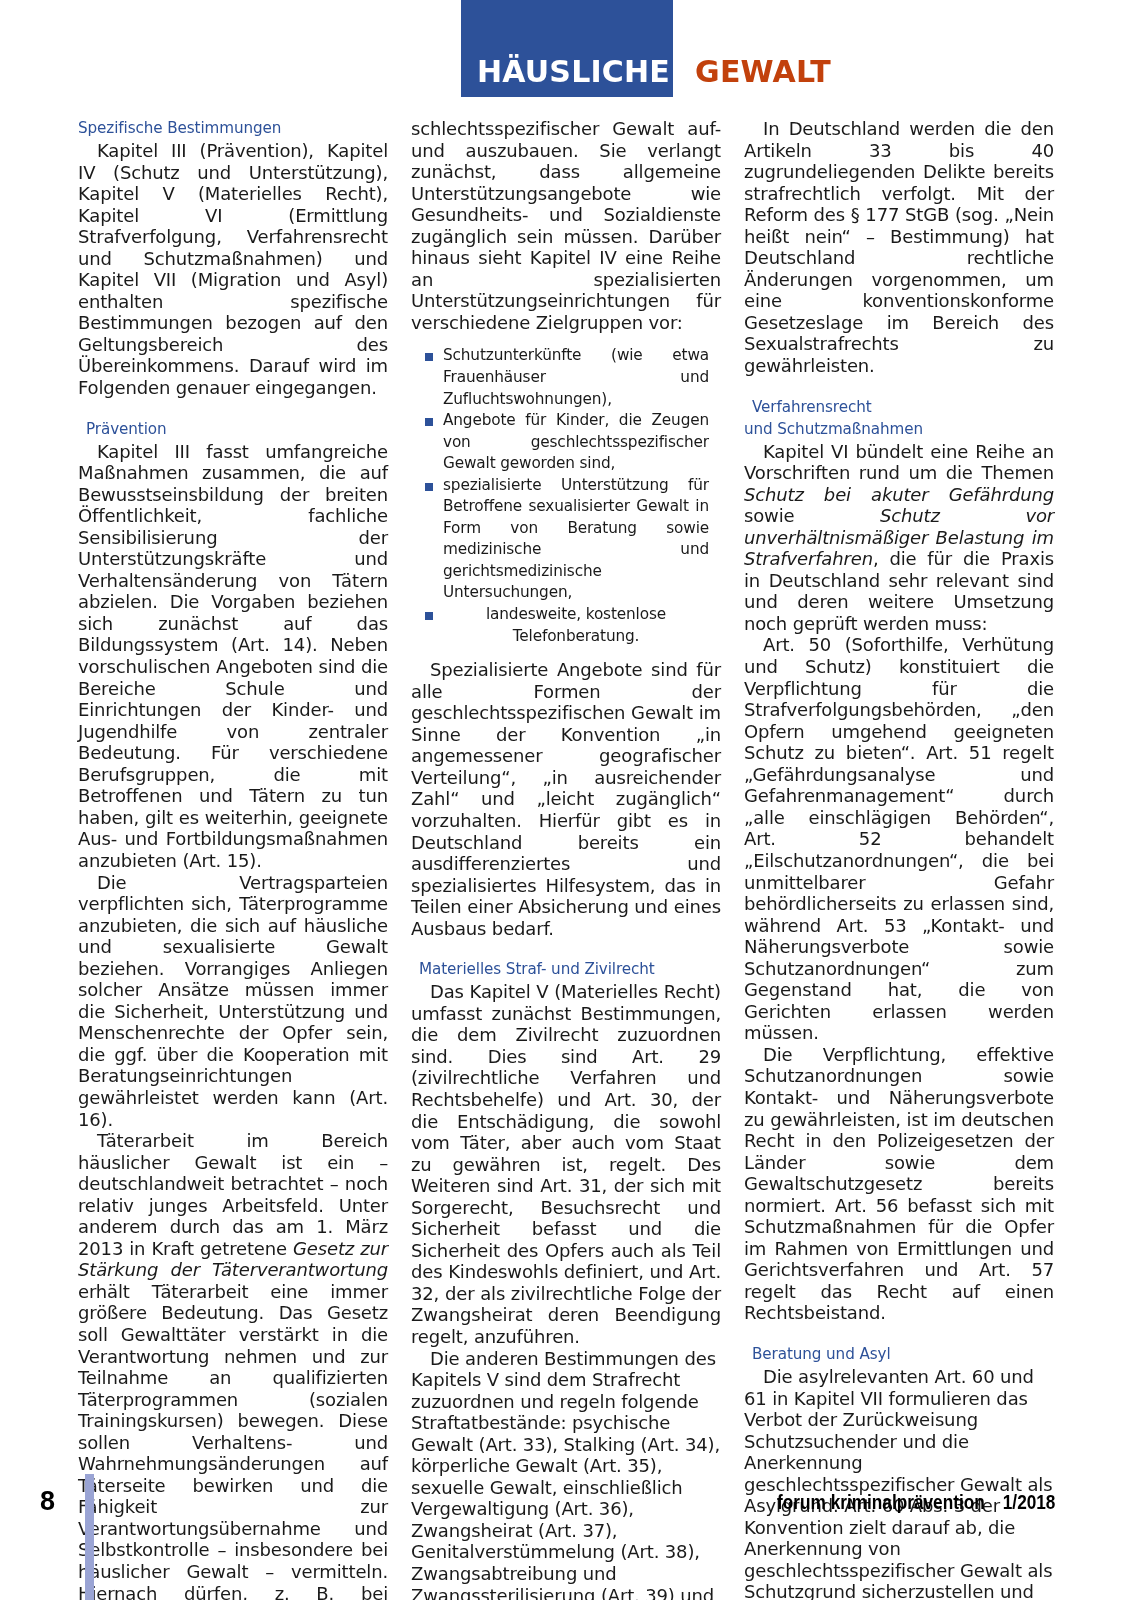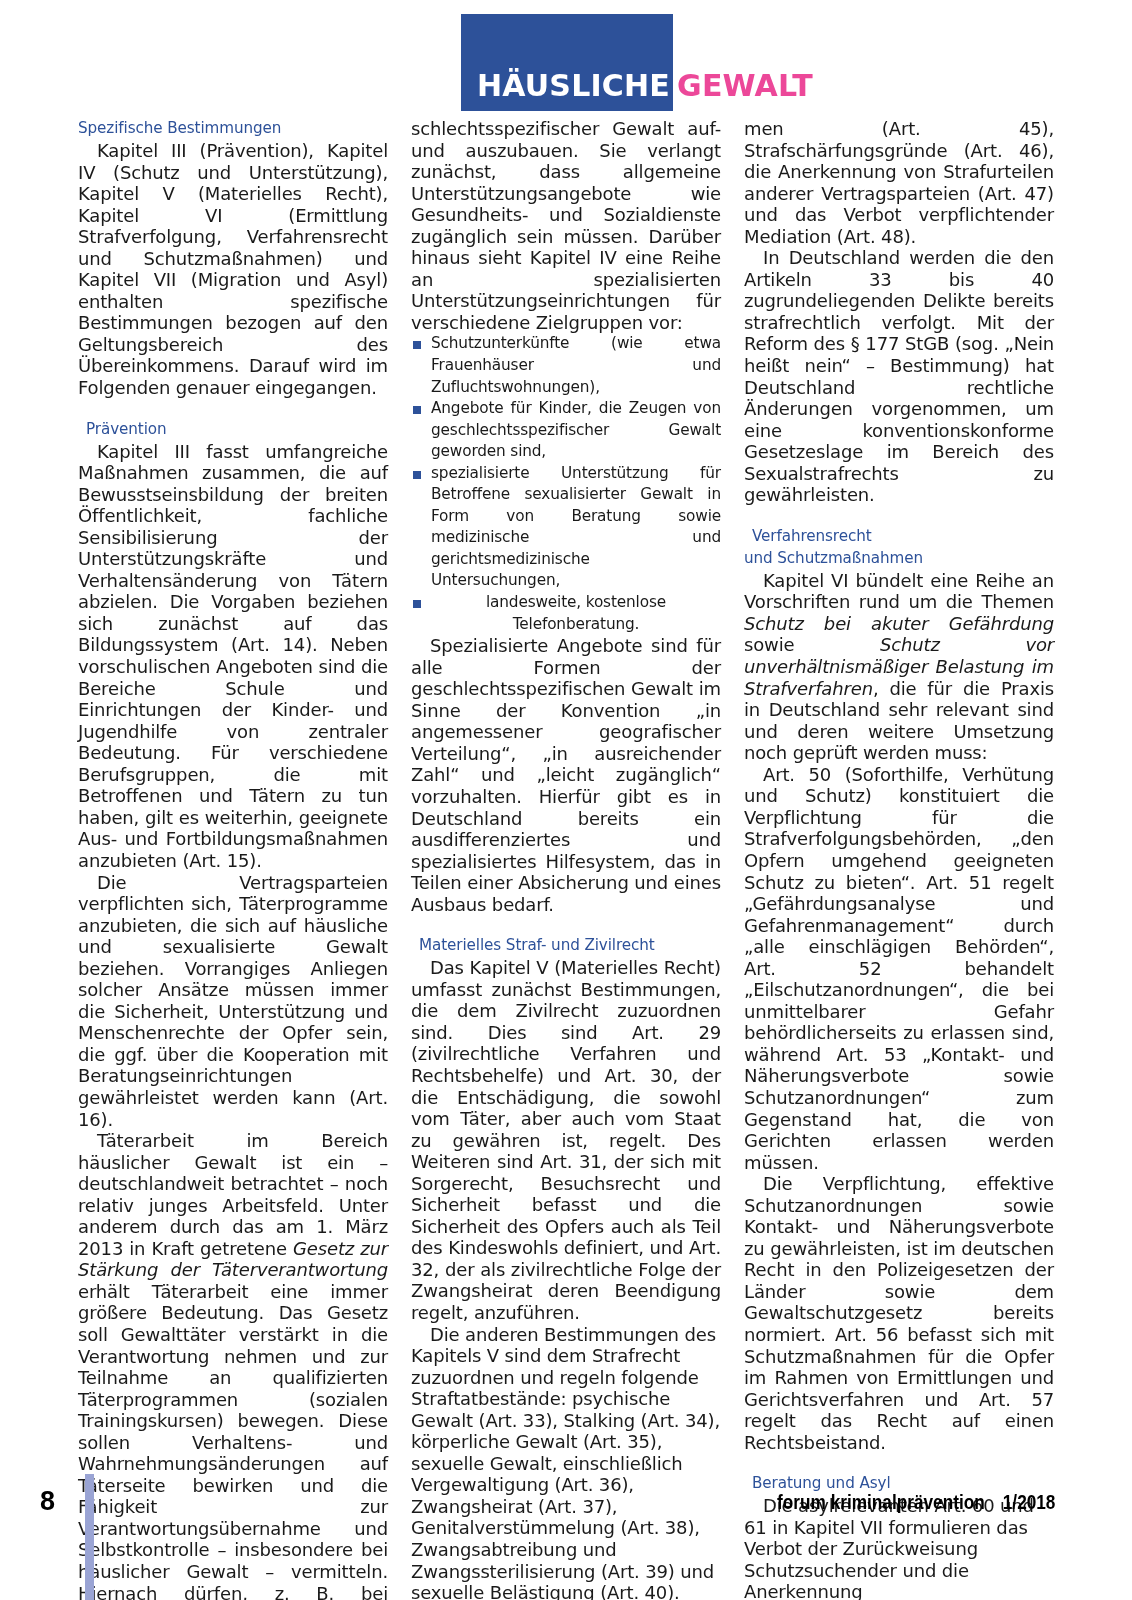--- a/index.html
+++ b/index.html
@@ -10,21 +10,21 @@
     background: #ffffff;
     font-family: "DejaVu Sans", "Liberation Sans", sans-serif;
     color: #1a1a1a;
     position: relative;
     overflow: hidden;
   }
 
   
   .page-header {
     position: absolute;
-    top: 14px; left: 0;
+    top: 0; left: 0;
     width: 1132px;
     height: 100px;
   }
   .header-block {
     position: absolute;
     top: 0;
     left: 461px;
     width: 212px;
     height: 97px;
     background: #2d5199;
@@ -41,22 +41,23 @@
     font-size: 30px;
     font-weight: bold;
     letter-spacing: 0.2px;
     white-space: nowrap;
   }
   .header-title .t-white {
     color: #ffffff;
     padding-left: 16px;
   }
   .header-title .t-blue {
-    color: #ec4899;
+    color: #c2410c;
     padding-left: 7px;
+    margin-left: 18px;
   }
 
   
   .columns {
     position: absolute;
     top: 118px;
     left: 78px;
     width: 977px;
     height: 1340px;
     display: flex;
@@ -90,21 +91,21 @@
     letter-spacing: -0.15px;
     -webkit-hyphens: none;
   }
   p.body.indent { text-indent: 19px; }
   p.body.last-left { text-align: left; }
   i { font-style: italic; }
 
   
   ul.bullets {
     list-style: none;
-    margin: 0;
+    margin: 12px;
     padding: 0;
   }
   ul.bullets li {
     position: relative;
     padding-left: 20px;
     font-size: 15.3px;
     line-height: 21.55px;
     text-align: justify;
     letter-spacing: -0.15px;
   }
@@ -197,21 +198,20 @@
     </ul>
 
     <p class="body indent">Spezialisierte Angebote sind für alle Formen der geschlechtsspezifischen Gewalt im Sinne der Konvention „in angemessener geografischer Verteilung“, „in ausreichender Zahl“ und „leicht zugänglich“ vorzuhalten. Hierfür gibt es in Deutschland bereits ein ausdifferenziertes und spezialisiertes Hilfesystem, das in Teilen einer Absicherung und eines Ausbaus bedarf.</p>
 
     <h2 class="section-head spaced">Materielles Straf- und Zivilrecht</h2>
     <p class="body indent">Das Kapitel V (Materielles Recht) umfasst zunächst Bestimmungen, die dem Zivilrecht zuzuordnen sind. Dies sind Art. 29 (zivilrechtliche Verfahren und Rechtsbehelfe) und Art. 30, der die Entschädigung, die sowohl vom Täter, aber auch vom Staat zu gewähren ist, regelt. Des Weiteren sind Art. 31, der sich mit Sorgerecht, Besuchsrecht und Sicherheit befasst und die Sicherheit des Opfers auch als Teil des Kindeswohls definiert, und Art. 32, der als zivilrechtliche Folge der Zwangsheirat deren Beendigung regelt, anzuführen.</p>
     <p class="body indent last-left">Die anderen Bestimmungen des Kapitels V sind dem Strafrecht zuzuordnen und regeln folgende Straftatbestände: psychische Gewalt (Art. 33), Stalking (Art. 34), körperliche Gewalt (Art. 35), sexuelle Gewalt, einschließlich Vergewaltigung (Art. 36), Zwangsheirat (Art. 37), Genitalverstümmelung (Art. 38), Zwangsabtreibung und Zwangssterilisierung (Art. 39) und sexuelle Belästigung (Art. 40). Darüber hinaus enthält Kapitel V Bestimmungen, die auf Straftatbestände anzuwenden sind: Beihilfe und Versuch (Art. 41), Ehrverbrechen (Art. 42), Beziehung zwischen Täter und Opfer (Art. 43), Gerichtsbarkeit (Art. 44), Sanktionen und Maßnah-</p>
   </div>
 
   <div class="col">
-    <p class="body">men (Art. 45), Strafschärfungsgründe (Art. 46), die Anerkennung von Strafurteilen anderer Vertragsparteien (Art. 47) und das Verbot verpflichtender Mediation (Art. 48).</p>
     <p class="body indent">In Deutschland werden die den Artikeln 33 bis 40 zugrundeliegenden Delikte bereits strafrechtlich verfolgt. Mit der Reform des § 177 StGB (sog. „Nein heißt nein“ – Bestimmung) hat Deutschland rechtliche Änderungen vorgenommen, um eine konventionskonforme Gesetzeslage im Bereich des Sexualstrafrechts zu gewährleisten.</p>
 
     <h2 class="section-head spaced">Verfahrensrecht</h2>
     <h2 class="section-head">und Schutzmaßnahmen</h2>
     <p class="body indent"><span>Kapitel VI bündelt eine Reihe an Vorschriften rund um die Themen </span><i>Schutz bei akuter Gefährdung</i><span> sowie </span><i>Schutz vor unverhältnismäßiger Belastung im Strafverfahren</i><span>, die für die Praxis in Deutschland sehr relevant sind und deren weitere Umsetzung noch geprüft werden muss:</span></p>
 
     <p class="body indent">Art. 50 (Soforthilfe, Verhütung und Schutz) konstituiert die Verpflichtung für die Strafverfolgungsbehörden, „den Opfern umgehend geeigneten Schutz zu bieten“. Art. 51 regelt „Gefährdungsanalyse und Gefahrenmanagement“ durch „alle einschlägigen Behörden“, Art. 52 behandelt „Eilschutzanordnungen“, die bei unmittelbarer Gefahr behördlicherseits zu erlassen sind, während Art. 53 „Kontakt- und Näherungsverbote sowie Schutzanordnungen“ zum Gegenstand hat, die von Gerichten erlassen werden müssen.</p>
     <p class="body indent">Die Verpflichtung, effektive Schutzanordnungen sowie Kontakt- und Näherungsverbote zu gewährleisten, ist im deutschen Recht in den Polizeigesetzen der Länder sowie dem Gewaltschutzgesetz bereits normiert. Art. 56 befasst sich mit Schutzmaßnahmen für die Opfer im Rahmen von Ermittlungen und Gerichtsverfahren und Art. 57 regelt das Recht auf einen Rechtsbeistand.</p>
 
     <h2 class="section-head spaced">Beratung und Asyl</h2>

